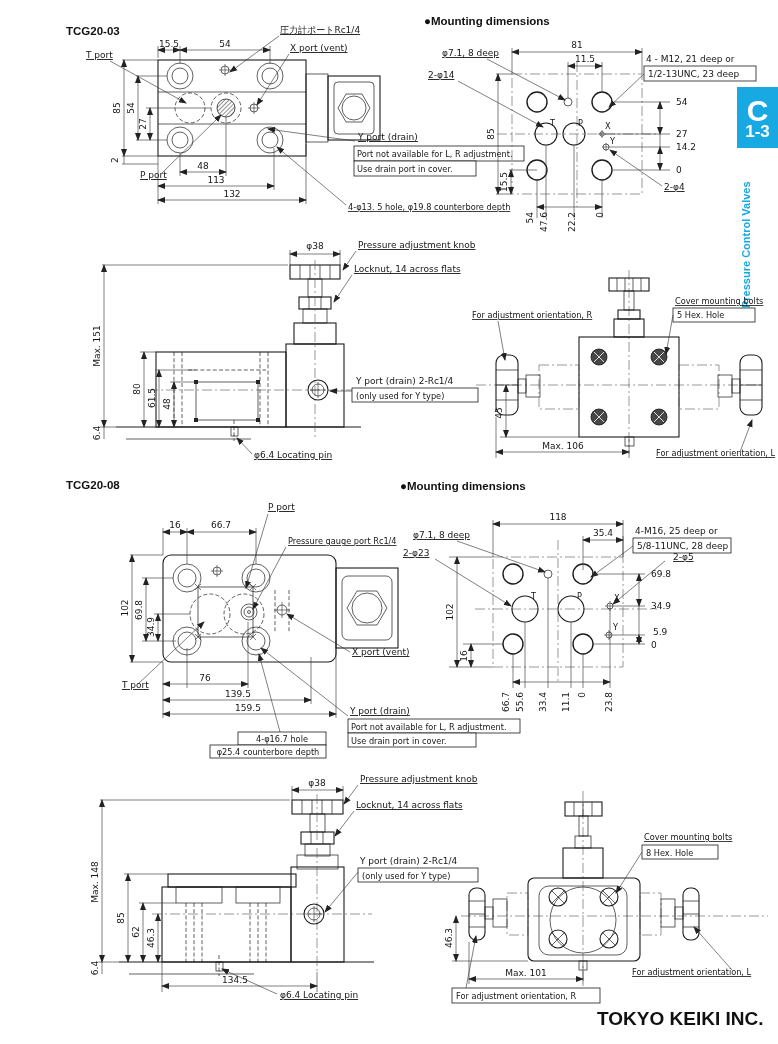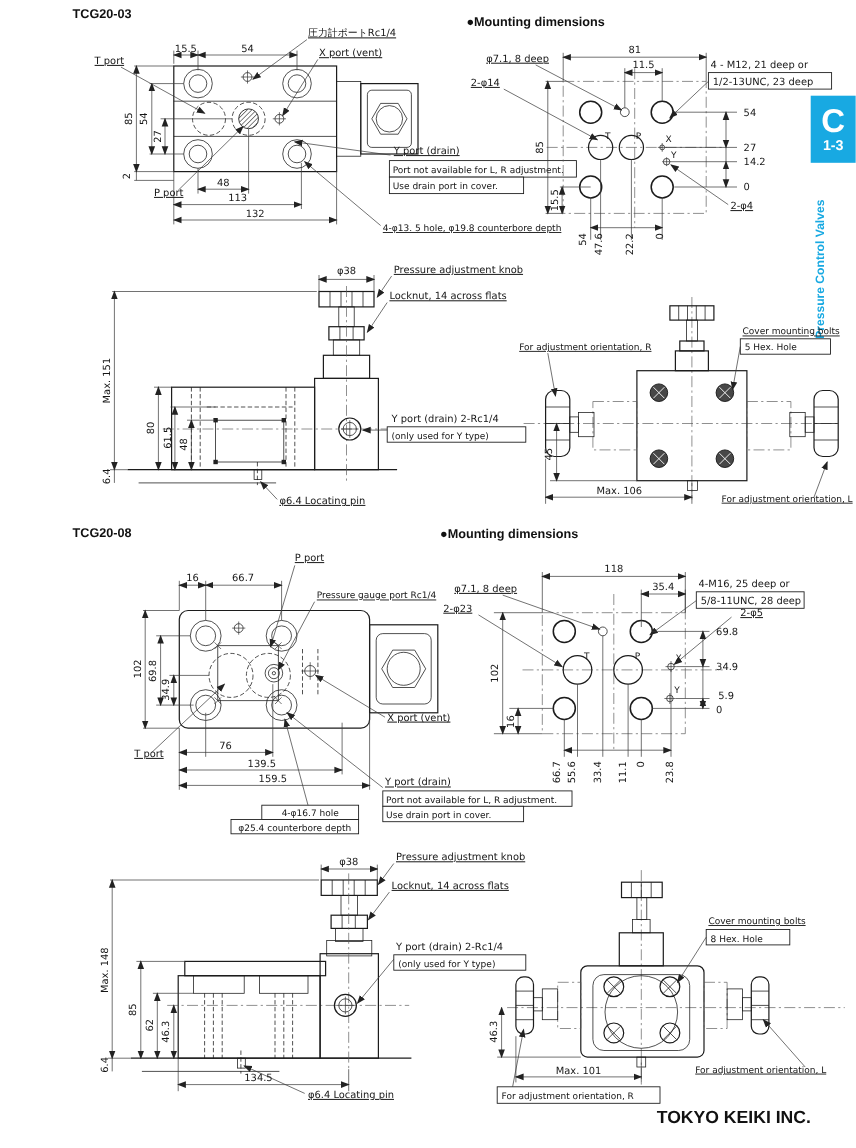--- a/index.html
+++ b/index.html
@@ -16,30 +16,30 @@
   .o2{fill:none;stroke:#1c1c1c;stroke-width:.7;}
   .dl{fill:none;stroke:#3a3a3a;stroke-width:.65;}
   .dash{stroke-dasharray:4 2.2;}
   .cl{fill:none;stroke:#555;stroke-width:.6;stroke-dasharray:10 3 2 3;}
   .box{fill:#fff;stroke:#1c1c1c;stroke-width:.8;}
   .bolt{fill:#474747;stroke:#111;stroke-width:.8;}
   .wx{stroke:#eee;stroke-width:.9;}
   #tab{position:absolute;left:737px;top:87px;width:41px;height:61px;background:#18a9e2;
        display:flex;flex-direction:column;align-items:center;justify-content:center;}
   #tab .c{color:#fff;font-weight:bold;font-size:30px;line-height:28px;}
-  #tab .n{color:#fff;font-weight:bold;font-size:13px;line-height:14px;}
+  #tab .n{color:#fff;font-weight:bold;font-size:17px;line-height:14px;}
   #vcat{position:absolute;left:740px;top:150px;height:158px;width:16px;
         writing-mode:vertical-rl;transform:rotate(180deg);
         color:#18a9e2;font-weight:bold;font-size:11px;white-space:nowrap;}
-  #footer{position:absolute;left:597px;top:1008px;font-weight:bold;font-size:16px;color:#111;}
+  #footer{position:absolute;left:597px;top:1008px;font-weight:bold;font-size:19px;color:#111;}
 </style>
 </head>
 <body>
 
-<div class="hdr" style="left:66px;top:7px">TCG20-03</div>
+<div class="hdr" style="left:66px;top:25px">TCG20-03</div>
 <div class="hdr" style="left:424px;top:15px">●Mounting dimensions</div>
 <div class="hdr" style="left:66px;top:479px">TCG20-08</div>
 <div class="hdr" style="left:400px;top:480px">●Mounting dimensions</div>
 
 <div id="tab">
   <div class="c">C</div>
   <div class="n">1-3</div>
 </div>
 <div id="vcat">Pressure Control Valves</div>
 

